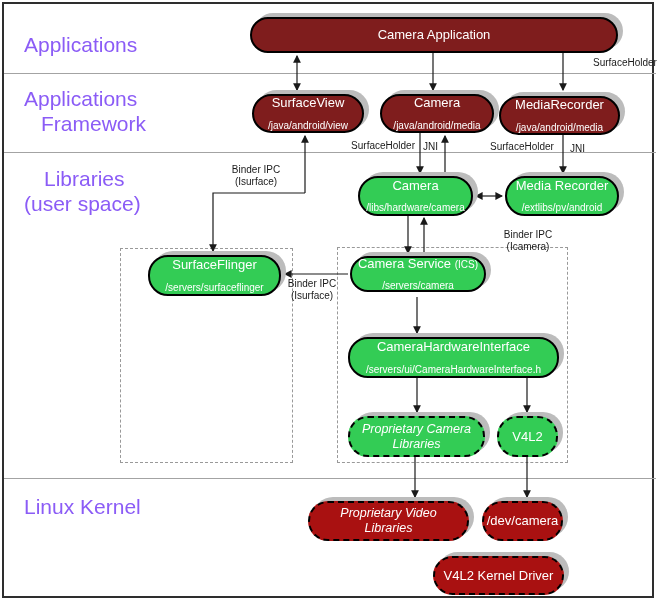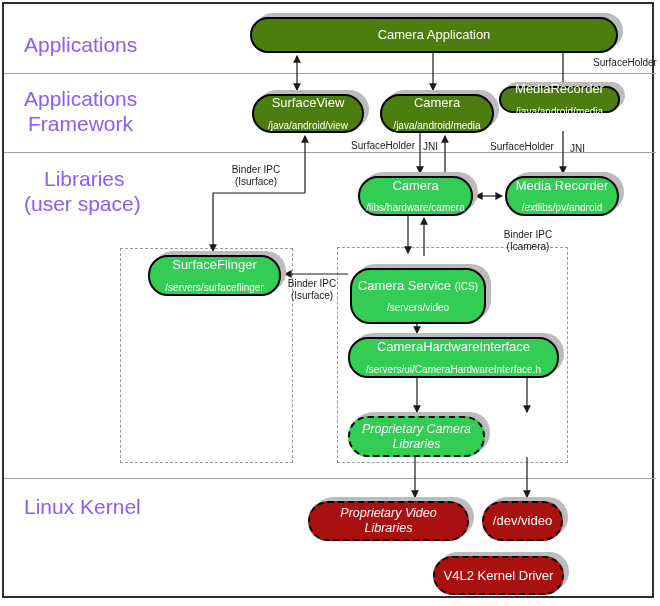--- a/index.html
+++ b/index.html
@@ -18,32 +18,32 @@
   .group-rect{position:absolute;border:1px dashed #999;box-sizing:border-box;}
   svg.edges{position:absolute;left:0;top:0;pointer-events:none;}
   .node{
     position:absolute;box-sizing:border-box;border-radius:20px;
     display:flex;flex-direction:column;align-items:center;justify-content:center;
     color:#ffffff;text-align:center;line-height:1.18;
     box-shadow:5px -4px 0 0 #bcbcbc;z-index:10;
   }
   .node.solid{border:2px solid #000;}
   .node.dashededge{border:2px dashed #000;}
-  .node.blue{background:#4d7c0f;}
+  .node.blue{background:#7f1d1d;}
   .node.green{background:#33cc55;}
   .node.red{background:#a91111;}
   .node .title{font-size:13px;}
   .node .title-sm{font-size:10px;}
   .node .sub{font-size:10px;margin-top:9px;}
   .node .l2{font-size:12.5px;font-style:italic;}
   .edge-label{
     position:absolute;color:#1a1a1a;font-size:10px;line-height:12px;white-space:nowrap;z-index:6;
   }
   .edge-label.center{text-align:center;}
-  .indent1{padding-left:4px;}
+  .indent1{padding-left:4px;margin-left:13px;}
   .indent2{padding-left:20px;}
 </style>
 </head>
 <body>
 
 <div id="stage">
 
   <div class="frame"></div>
 
   <div class="sep" style="top:73px"></div>
@@ -120,62 +120,65 @@
   <div class="node blue solid" style="left:252px;top:94px;width:112px;height:39px">
     <div class="title">SurfaceView</div>
     <div class="sub">/java/android/view</div>
   </div>
 
   <div class="node blue solid" style="left:380px;top:94px;width:114px;height:39px">
     <div class="title">Camera</div>
     <div class="sub">/java/android/media</div>
   </div>
 
-  <div class="node blue solid" style="left:499px;top:86px;width:121px;height:27px">
+  <div class="node blue solid" style="left:499px;top:96px;width:121px;height:39px">
     <div class="title">MediaRecorder</div>
     <div class="sub">/java/android/media</div>
   </div>
 
   <div class="node green solid" style="left:358px;top:176px;width:115px;height:40px">
     <div class="title">Camera</div>
     <div class="sub">/libs/hardware/camera</div>
   </div>
 
   <div class="node green solid" style="left:148px;top:255px;width:133px;height:41px">
     <div class="title">SurfaceFlinger</div>
     <div class="sub">/servers/surfaceflinger</div>
   </div>
 
   <div class="node green solid" style="left:505px;top:176px;width:114px;height:40px">
     <div class="title">Media Recorder</div>
     <div class="sub">/extlibs/pv/android</div>
   </div>
 
-  <div class="node green solid" style="left:350px;top:268px;width:136px;height:56px">
+  <div class="node green solid" style="left:350px;top:256px;width:136px;height:36px">
     <div class="title"><span>Camera Service</span> <span class="title-sm">(ICS)</span></div>
-    <div class="sub">/servers/video</div>
+    <div class="sub">/servers/camera</div>
   </div>
 
   <div class="node green solid" style="left:348px;top:337px;width:211px;height:41px">
     <div class="title">CameraHardwareInterface</div>
     <div class="sub">/servers/ui/CameraHardwareInterface.h</div>
   </div>
 
   <div class="node green dashededge" style="left:348px;top:416px;width:137px;height:41px">
     <div class="l2">Proprietary Camera</div>
     <div class="l2">Libraries</div>
   </div>
 
+  <div class="node green dashededge" style="left:497px;top:416px;width:61px;height:41px">
+    <div class="title">V4L2</div>
+  </div>
 
   <div class="node red dashededge" style="left:308px;top:501px;width:161px;height:40px">
     <div class="l2">Proprietary Video</div>
     <div class="l2">Libraries</div>
   </div>
 
   <div class="node red dashededge" style="left:482px;top:501px;width:81px;height:40px">
-    <div class="title">/dev/video</div>
+    <div class="title">/dev/camera</div>
   </div>
 
   <div class="node red dashededge" style="left:433px;top:556px;width:131px;height:39px">
     <div class="title">V4L2 Kernel Driver</div>
   </div>
 
 </div>
 
 </body></html>

